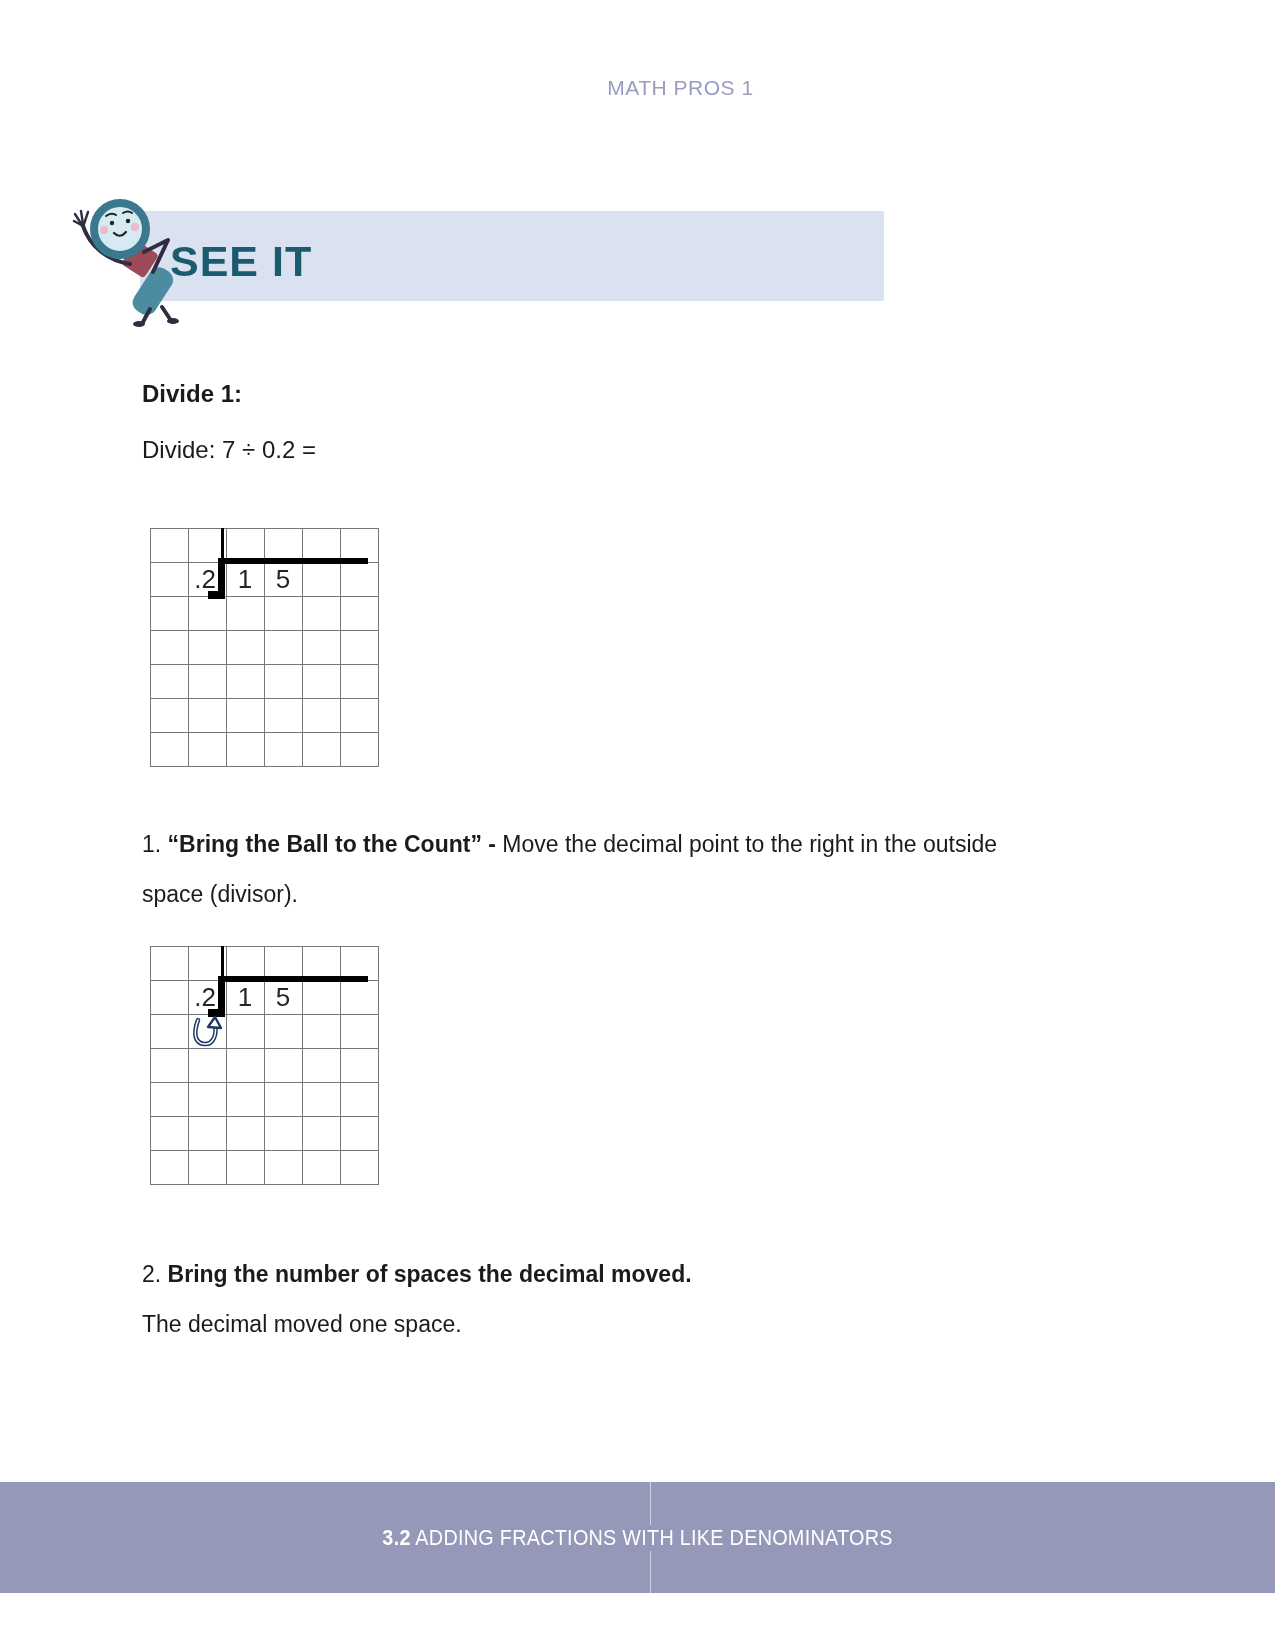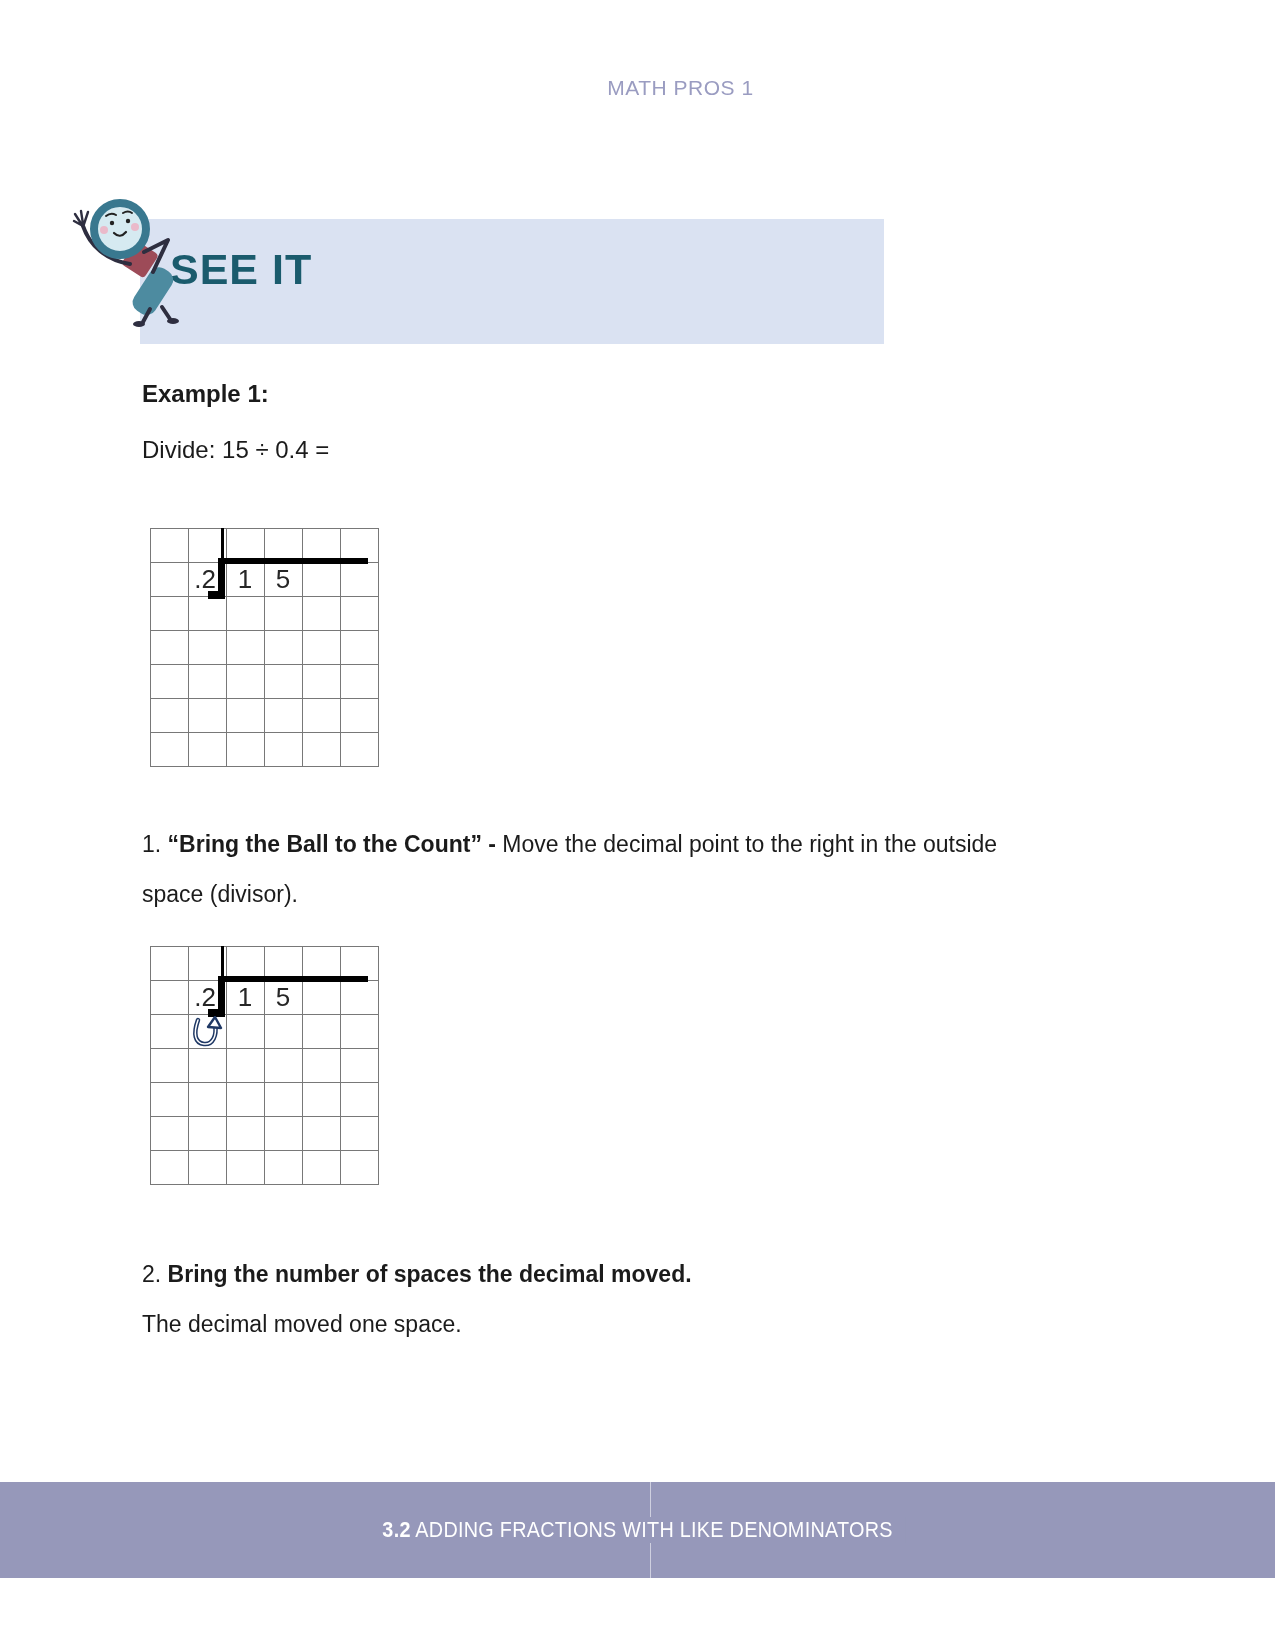--- a/index.html
+++ b/index.html
@@ -5,21 +5,21 @@
   html,body{margin:0;padding:0;}
   body{
     width:1275px;height:1650px;position:relative;background:#ffffff;
     font-family:"Liberation Sans", sans-serif;color:#1b1b1b;overflow:hidden;
   }
   .header-title{
     position:absolute;top:76px;left:0;width:100%;text-align:center;
     font-size:21px;color:#9a9cc1;letter-spacing:.5px;padding-left:43px;
   }
   .banner{
-    position:absolute;left:140px;top:219px;width:744px;height:125px;
+    position:absolute;left:140px;top:211px;width:744px;height:90px;
     background:#dae2f2;
   }
   .see-it{
     position:absolute;left:30px;top:26px;font-size:43px;font-weight:bold;
     color:#1a5b6d;letter-spacing:1px;
   }
   .mascot{position:absolute;left:56px;top:166px;z-index:2;}
   .example-heading{position:absolute;left:142px;top:380px;font-size:24px;font-weight:bold;}
   .problem{position:absolute;left:142px;top:436px;font-size:24px;}
   .grid{
@@ -40,21 +40,21 @@
   .vinculum{position:absolute;left:68px;top:30px;width:150px;height:6px;background:#000;}
   .bracket-v-thin{position:absolute;left:71px;top:0;width:3px;height:34px;background:#000;}
   .bracket-v{position:absolute;left:68px;top:30px;width:7px;height:41px;background:#000;}
   .bracket-foot{position:absolute;left:58px;top:63px;width:14px;height:8px;background:#000;}
   .decimal-arrow{position:absolute;left:40px;top:70px;}
   .step{position:absolute;left:142px;font-size:23px;line-height:50px;width:960px;}
   #step1{top:819px;}
   #step2{top:1249px;}
   #note{top:1299px;}
   .footer{
-    position:absolute;left:0;top:1482px;width:1275px;height:96px;background:#9698ba;
+    position:absolute;left:0;top:1482px;width:1275px;height:111px;background:#9698ba;
   }
   .footer-divider{
     position:absolute;left:650px;top:0;bottom:0;width:1px;background:rgba(255,255,255,.55);
   }
   .footer-text{
     position:absolute;left:0;top:0;width:100%;height:100%;
     display:flex;align-items:center;justify-content:center;
     color:#ffffff;font-size:22px;z-index:1;
   }
   .footer-text .condense{
@@ -88,22 +88,22 @@
   <circle cx="64" cy="63" r="26" fill="#d6eaf1" stroke="#39788f" stroke-width="8"></circle>
   <path d="M 50,50 Q 55,46 60,49" stroke="#222222" stroke-width="2" fill="none" stroke-linecap="round"></path>
   <path d="M 67,47 Q 72,44 76,47" stroke="#222222" stroke-width="2" fill="none" stroke-linecap="round"></path>
   <circle cx="56" cy="57" r="2.2" fill="#222222"></circle>
   <circle cx="72" cy="55" r="2.2" fill="#222222"></circle>
   <path d="M 58,67 Q 64,73 70,66" stroke="#222222" stroke-width="2.2" fill="none" stroke-linecap="round"></path>
   <circle cx="48" cy="64" r="4" fill="#f0aabc" opacity=".75"></circle>
   <circle cx="79" cy="61" r="4" fill="#f0aabc" opacity=".75"></circle>
 </svg>
 
-<div class="example-heading">Example 1:</div>
-<div class="problem">Divide: 15 ÷ 0.4 =</div>
+<div class="example-heading">Divide 1:</div>
+<div class="problem">Divide: 7 ÷ 0.2 =</div>
 
 <div class="grid" id="grid1">
   <div class="vinculum"></div>
   <div class="bracket-v-thin"></div>
   <div class="bracket-v"></div>
   <div class="bracket-foot"></div>
   <span class="num divisor">.2</span>
   <span class="num d1">1</span>
   <span class="num d2">5</span>
 </div>

